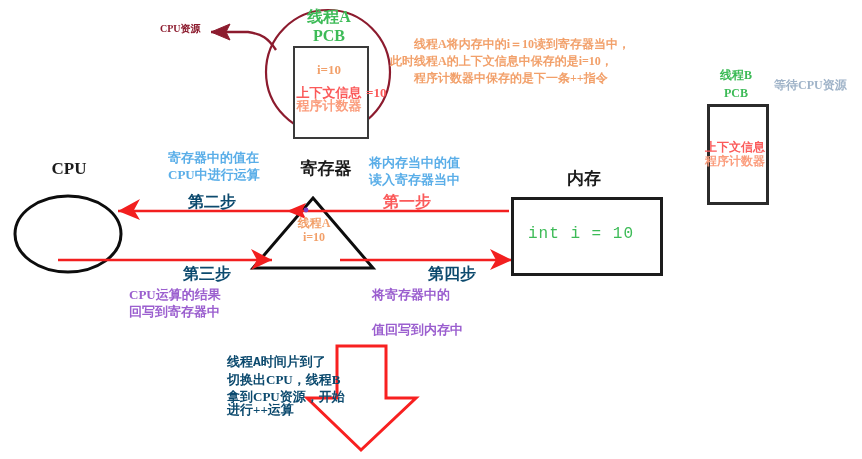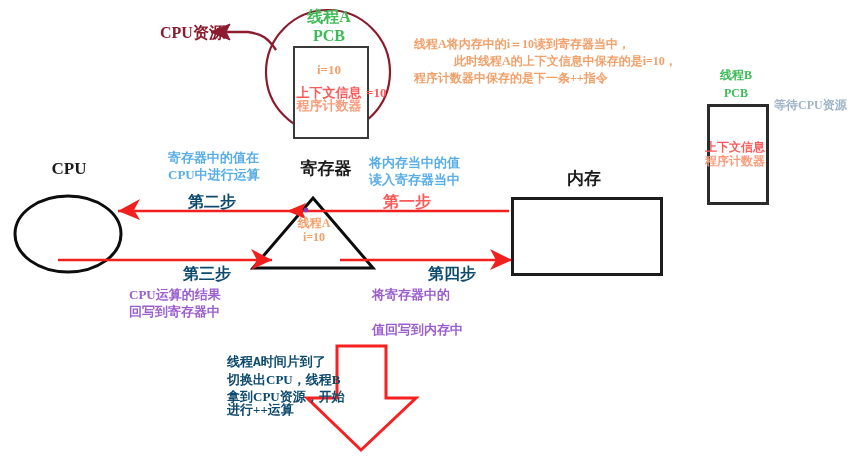--- a/index.html
+++ b/index.html
@@ -15,34 +15,34 @@
   svg.layer{position:absolute;left:0;top:0;width:862px;height:459px;pointer-events:none;}
 
   
   .c-darkred {color:#8c1b2e;}
   .c-green   {color:#3dbb57;}
   .c-orange  {color:#f2a06a;}
   .c-red     {color:#fb5a5a;}
   .c-salmon  {color:#fb9d7d;}
   .c-blue    {color:#5aaee8;}
   .c-purple  {color:#9b5fcf;}
-  .c-gray    {color:#9fb3c8;margin-top:20px;}
+  .c-gray    {color:#9fb3c8;}
   .c-black   {color:#1a1a1a;}
   .c-memgreen{color:#3dbb57;}
   .c-pink    {color:#0c4a6e;margin-left:28px;}
 
   
   .box{position:absolute;background:#ffffff;}
   #pcbA-box{left:293px;top:46px;width:72px;height:89px;border:2px solid #3a3a3a;}
   #pcbB-box{left:707px;top:104px;width:56px;height:95px;border:3px solid #2b2b2b;}
   #mem-box{left:511px;top:197px;width:146px;height:73px;border:3px solid #1c1c1c;}
 
   .t-sz13{font-size:13px;}
   .t-sz12{font-size:12px;}
-  .t-sz14{font-size:16px;}
+  .t-sz14{font-size:10px;}
   .t-sz15{font-size:12px;}
   .t-sz16{font-size:16px;}
   .t-sz17{font-size:17px;}
   .t-center{text-align:center;}
   .mono{font-family:"Liberation Mono","DejaVu Sans Mono",monospace;font-weight:normal;}
 </style>
 </head>
 <body>
 
 <div id="stage">
@@ -88,34 +88,35 @@
 
   <div class="lbl c-green t-sz16 t-center" style="left:292px;top:7px;width:74px;">线程A</div>
   <div class="lbl c-green t-sz16 t-center" style="left:292px;top:26px;width:74px;">PCB</div>
 
   <div class="lbl c-orange t-sz13 t-center" style="left:293px;top:62px;width:72px;">i=10</div>
   <div class="lbl c-red t-sz13 t-center" style="left:290px;top:85px;width:78px;">上下文信息</div>
   <div class="lbl c-salmon t-sz13 t-center" style="left:290px;top:98px;width:78px;">程序计数器</div>
   <div class="lbl c-red t-sz13" style="left:366px;top:85px;">=10</div>
 
   <div class="lbl c-orange t-sz12" style="left:414px;top:37px;">线程A将内存中的i＝10读到寄存器当中，</div>
-  <div class="lbl c-orange t-sz12" style="left:414px;top:54px;padding-left:40px;">此时线程A的上下文信息中保存的是i=10，</div>
+  <div class="lbl c-orange t-sz12" style="left:390px;top:54px;">此时线程A的上下文信息中保存的是i=10，</div>
   <div class="lbl c-orange t-sz12" style="left:414px;top:71px;">程序计数器中保存的是下一条++指令</div>
 
   <div class="lbl c-green t-sz15 t-center" style="left:706px;top:68px;width:60px;">线程B</div>
   <div class="lbl c-green t-sz15 t-center" style="left:706px;top:86px;width:60px;">PCB</div>
   <div class="lbl c-gray t-sz12" style="left:774px;top:78px;">等待CPU资源</div>
   <div class="lbl c-red t-sz12 t-center" style="left:700px;top:140px;width:70px;">上下文信息</div>
   <div class="lbl c-salmon t-sz12 t-center" style="left:700px;top:154px;width:70px;">程序计数器</div>
 
   <div class="lbl c-black t-sz17 t-center" style="left:38px;top:158px;width:62px;">CPU</div>
 
   <div class="lbl c-black t-sz17 t-center" style="left:511px;top:168px;width:146px;">内存</div>
 
   <div class="lbl c-black t-sz17 t-center" style="left:278px;top:158px;width:96px;">寄存器</div>
+  <div class="lbl c-memgreen t-sz16 mono" style="left:528px;top:224px;letter-spacing:1px;">int i = 10</div>
 
   <div class="lbl c-orange t-sz12 t-center" style="left:290px;top:216px;width:48px;">线程A</div>
   <div class="lbl c-orange t-sz12 t-center" style="left:290px;top:230px;width:48px;">i=10</div>
 
   <div class="lbl c-blue t-sz13" style="left:369px;top:155px;">将内存当中的值</div>
   <div class="lbl c-blue t-sz13" style="left:369px;top:172px;">读入寄存器当中</div>
   <div class="lbl c-red t-sz16" style="left:383px;top:192px;">第一步</div>
 
   <div class="lbl c-blue t-sz13" style="left:168px;top:150px;">寄存器中的值在</div>
   <div class="lbl c-blue t-sz13" style="left:168px;top:167px;">CPU中进行运算</div>

